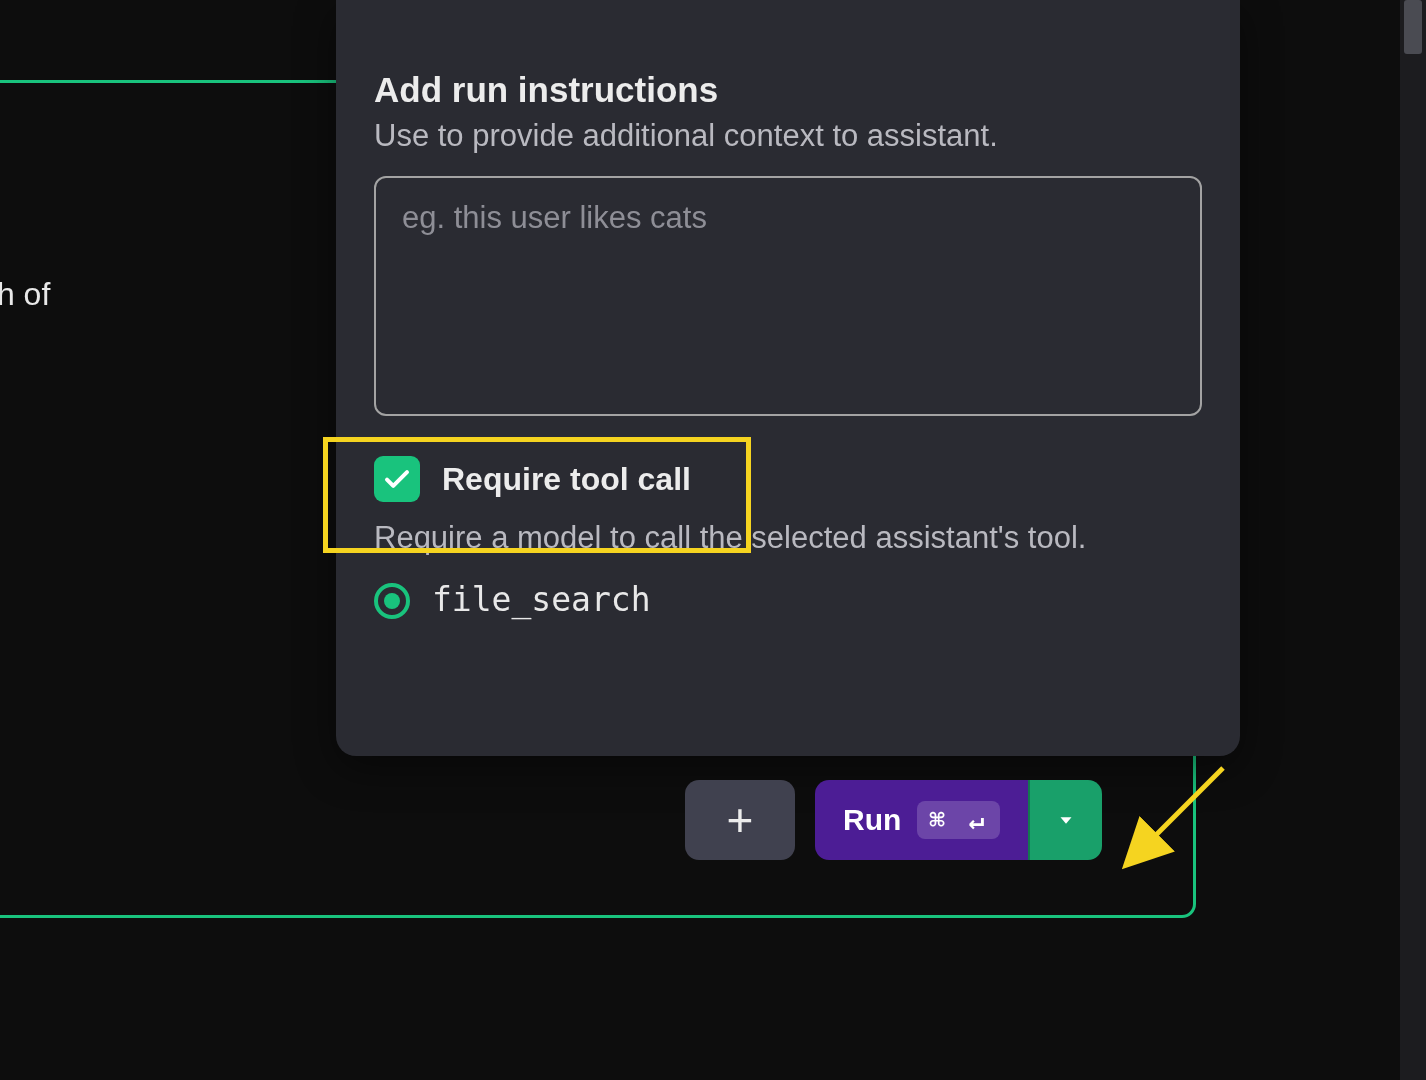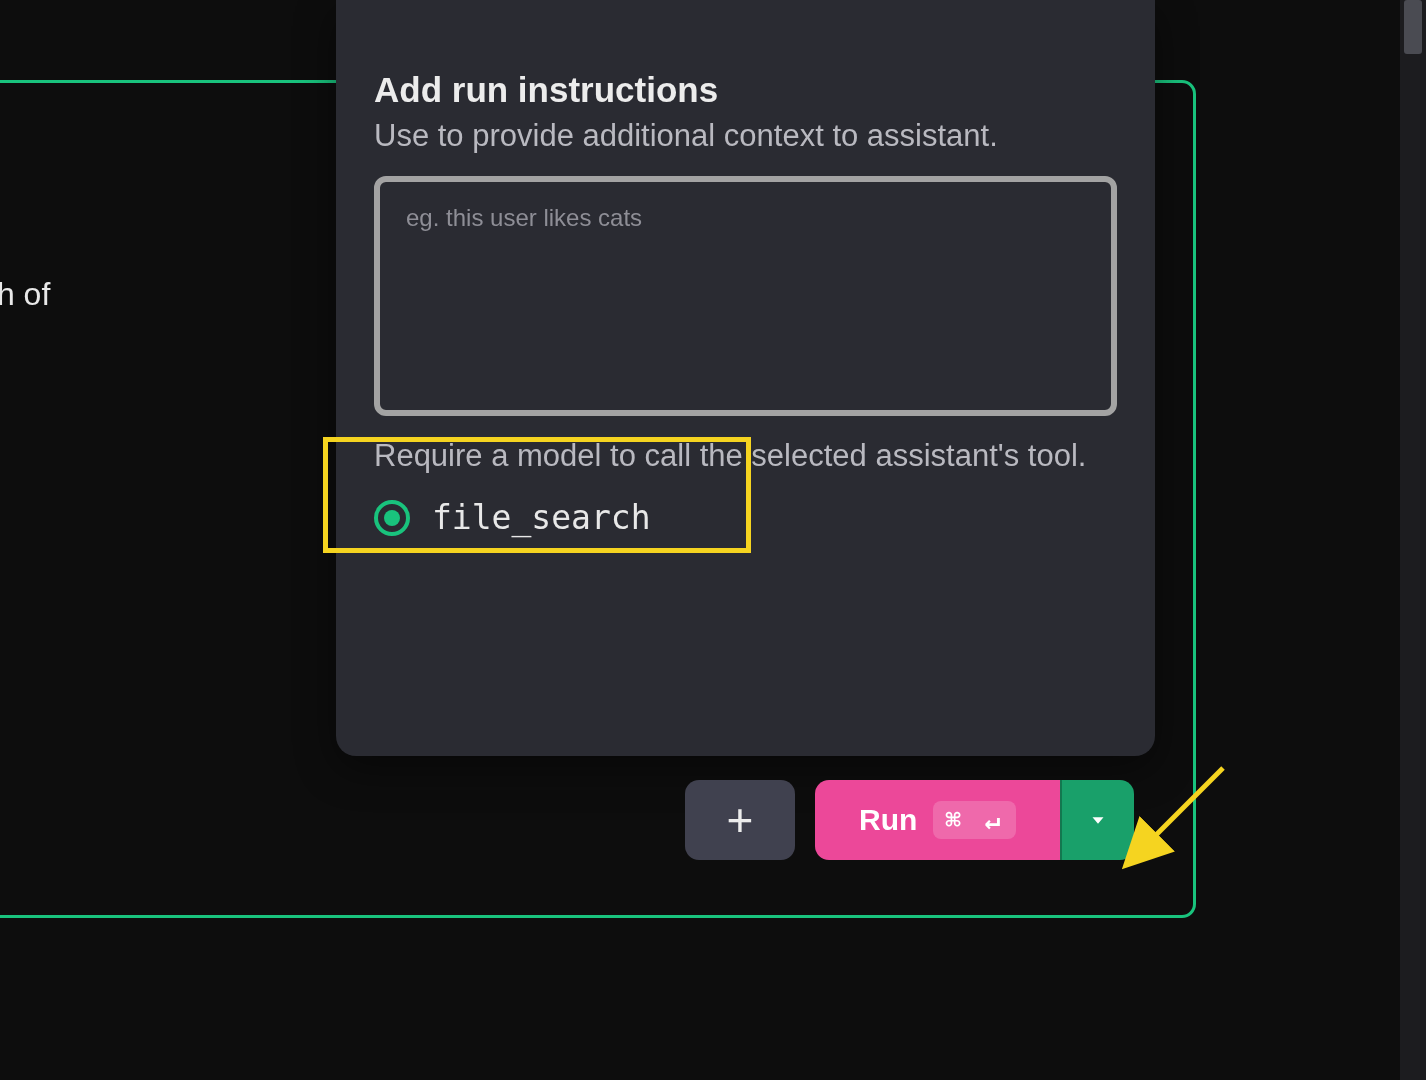--- a/index.html
+++ b/index.html
@@ -23,21 +23,21 @@
     font-size: 32px;
     color: #e8e8e8;
     white-space: nowrap;
   }
 
   
   .panel {
     position: absolute;
     left: 336px;
     top: 0;
-    width: 819px;
+    width: 904px;
     height: 756px;
     background: #2a2b32;
     border-radius: 0 0 20px 20px;
     padding: 70px 38px 40px 38px;
     box-shadow: 0 12px 40px rgba(0,0,0,.45);
   }
   .panel-title {
     font-size: 35px;
     font-weight: 700;
     color: #ececec;
@@ -45,24 +45,24 @@
   }
   .panel-sub {
     font-size: 31px;
     color: #b9b9c0;
     margin-bottom: 22px;
   }
   .ta {
     width: 100%;
     height: 240px;
     background: transparent;
-    border: 6px solid #a3a3a3;
+    border: 2px solid #a3a3a3;
     border-radius: 12px;
     padding: 22px 26px;
-    font-size: 24px;
+    font-size: 31px;
     color: #e8e8e8;
     font-family: inherit;
     resize: none;
     outline: none;
   }
   .ta::placeholder { color: #8e8e96; }
 
   .req-row {
     display: flex;
     align-items: center;
@@ -88,21 +88,21 @@
   }
 
   .req-desc {
     font-size: 31px;
     color: #b9b9c0;
     margin-top: 18px;
   }
 
   .radio-row {
     display: flex;
-    align-items: center;
+    align-items: flex-end;
     gap: 22px;
     margin-top: 24px;
   }
   .radio {
     width: 36px;
     height: 36px;
     border-radius: 50%;
     border: 4px solid #19c37d;
     display: flex;
     align-items: center;
@@ -157,23 +157,23 @@
     background: #40414f;
     color: #ececec;
     font-size: 46px;
     font-weight: 300;
   }
   .run-group {
     display: flex;
     align-items: stretch;
   }
   .btn-run {
-    background: #ec4899;
+    background: #4c1d95;
     color: #fff;
-    padding: 0 44px;
+    padding: 0 28px;
     border-radius: 14px 0 0 14px;
     gap: 16px;
   }
   .kbd {
     background: rgba(255,255,255,.18);
     border-radius: 8px;
     padding: 4px 12px;
     font-size: 26px;
     font-family: ui-monospace, SFMono-Regular, Menlo, monospace;
     letter-spacing: 4px;
@@ -219,20 +219,28 @@
 
 <div class="msg-box">
   <div class="msg-text">g price on 18th of </div>
 </div>
 
 <div class="panel">
   <div class="panel-title">Add run instructions</div>
   <div class="panel-sub">Use to provide additional context to assistant.</div>
   <textarea class="ta" placeholder="eg. this user likes cats" style=""></textarea>
 
+  <div class="req-row">
+    <div class="chk">
+      <svg viewBox="0 0 24 24">
+          <path d="M4 12.5l5 5L20 6.5" fill="none" stroke="#fff" stroke-width="3.2" stroke-linecap="round" stroke-linejoin="round"></path>
+        </svg>
+    </div>
+    <div class="req-label">Require tool call</div>
+  </div>
 
   <div class="req-desc">Require a model to call the selected assistant's tool.</div>
 
   <div class="radio-row">
     <div class="radio">
       <div class="radio-dot"></div>
     </div>
     <div class="radio-label">file_search</div>
   </div>
 </div>

